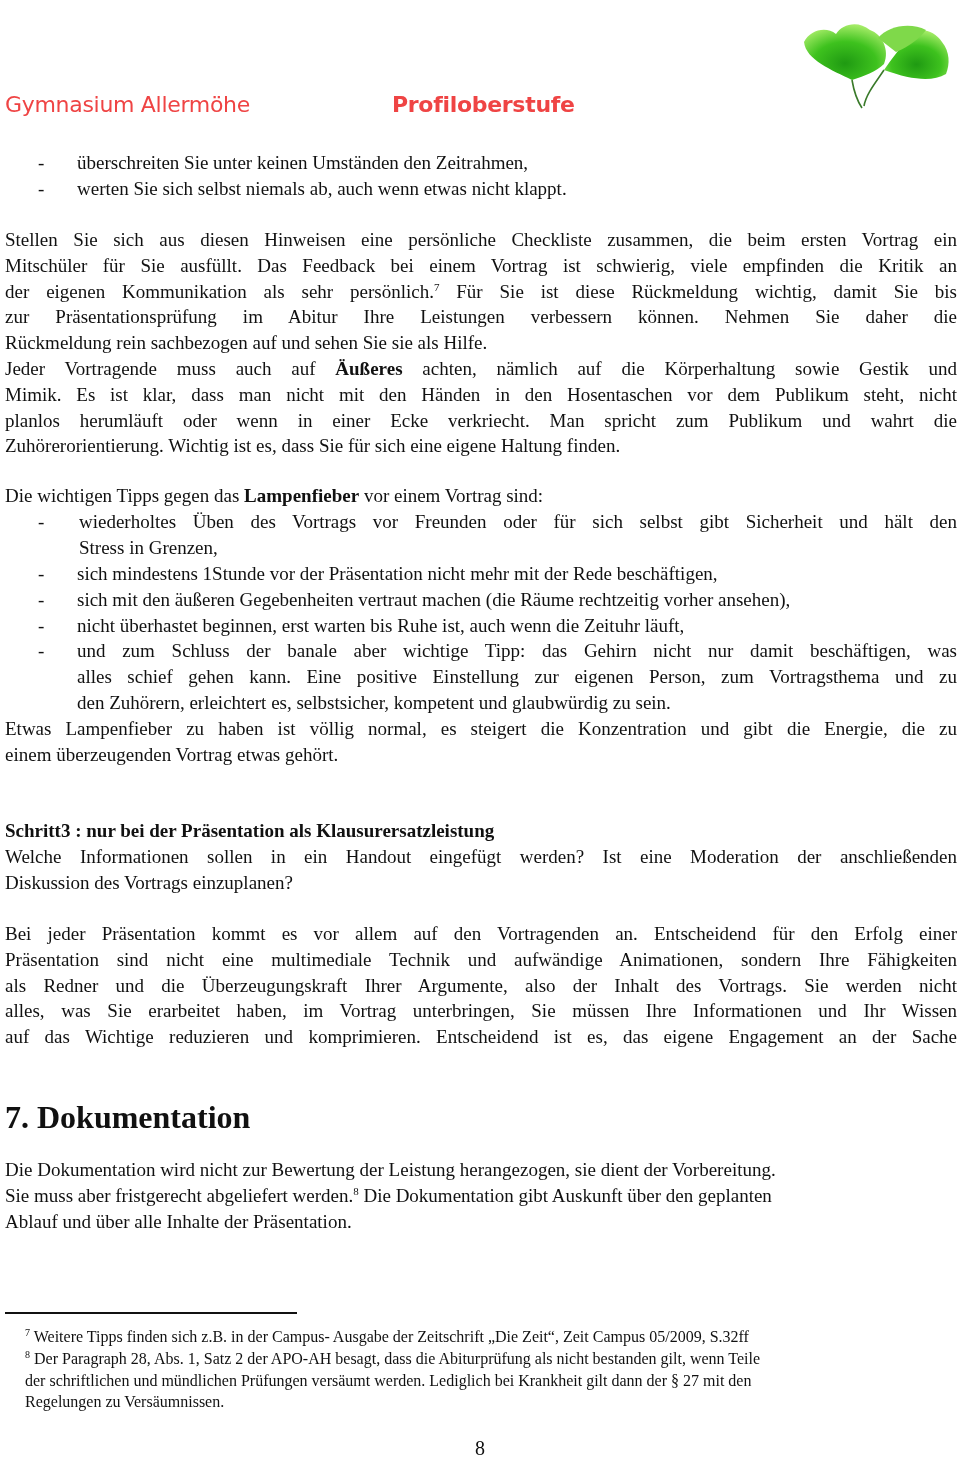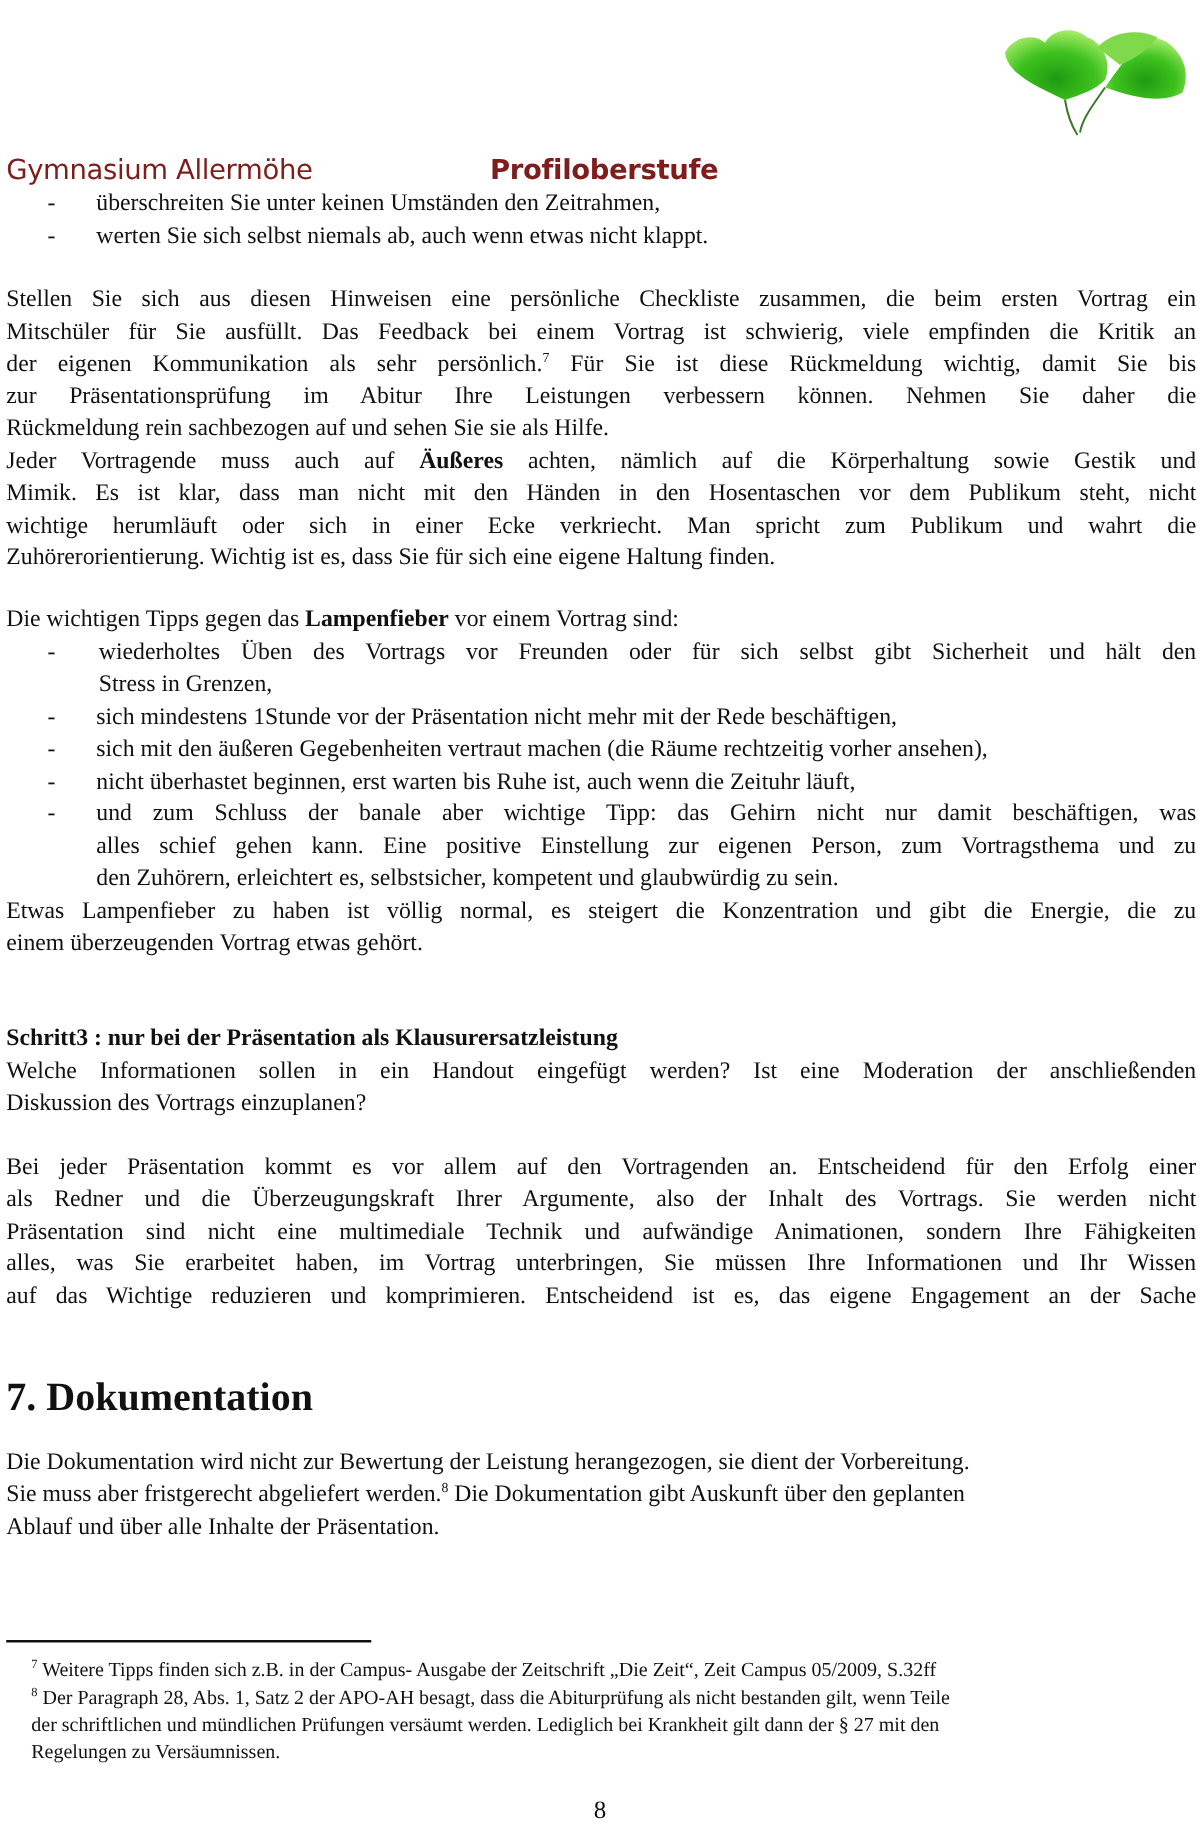--- a/index.html
+++ b/index.html
@@ -1,19 +1,19 @@
 <!DOCTYPE html>
 <html><head>
 <meta charset="utf-8">
 <style>
   html, body { margin:0; padding:0; background:#ffffff; }
   body { width:960px; height:1459px; position:relative; overflow:hidden; color:#111;
          font-family:"Liberation Serif", serif; }
   .abs { position:absolute; }
-  .hdr { font-family:"DejaVu Sans", sans-serif; font-size:22px; color:#7f1d1d; letter-spacing:-0.3px;margin-top:32px; }
+  .hdr { font-family:"DejaVu Sans", sans-serif; font-size:22px; color:#ef4444; letter-spacing:-0.3px; }
   .para { position:absolute; left:5px; width:952px; font-size:19px; line-height:25.8px; text-align:justify; }
   .line { display:block; white-space:nowrap; }
   .just { text-align:justify; text-align-last:justify; white-space:normal; }
   .li { position:absolute; left:38px; width:919px; font-size:19px; line-height:25.8px; }
   .li .dash { position:absolute; left:0; top:0; }
   .li .txt { position:absolute; left:39px; width:880px; }
   sup { font-size:11px; vertical-align:super; line-height:0; }
   b { font-weight:bold; }
   .h2 { font-size:32px; font-weight:bold; }
   .fn { position:absolute; left:5px; width:952px; font-size:16px; line-height:21.5px;margin-left:20px; }
@@ -55,21 +55,21 @@
   <span class="line just">Stellen Sie sich aus diesen Hinweisen eine persönliche Checkliste zusammen, die beim ersten Vortrag ein</span>
   <span class="line just">Mitschüler für Sie ausfüllt.  Das Feedback bei einem Vortrag ist schwierig, viele empfinden die Kritik an</span>
   <span class="line just"><span>der eigenen Kommunikation als sehr persönlich.</span><sup>7</sup> <span>Für Sie ist diese Rückmeldung  wichtig, damit Sie bis</span></span>
   <span class="line just">zur Präsentationsprüfung im Abitur Ihre Leistungen verbessern können. Nehmen Sie daher die</span>
   <span class="line">Rückmeldung rein sachbezogen auf und sehen Sie sie als Hilfe.</span>
 </div>
 
 <div class="para" style="top:356px;">
   <span class="line just"><span>Jeder Vortragende muss auch auf</span> <b>Äußeres</b> <span>achten, nämlich auf die Körperhaltung sowie Gestik und</span></span>
   <span class="line just">Mimik. Es ist klar, dass man nicht mit den Händen in den Hosentaschen vor dem Publikum steht, nicht</span>
-  <span class="line just">wichtige herumläuft oder sich in einer Ecke verkriecht. Man spricht zum Publikum und wahrt die</span>
+  <span class="line just">planlos herumläuft oder wenn in einer Ecke verkriecht. Man spricht zum Publikum und wahrt die</span>
   <span class="line">Zuhörerorientierung. Wichtig ist es, dass Sie für sich eine eigene Haltung finden.</span>
 </div>
 
 <div class="para" style="top:483px;">
   <span class="line"><span>Die wichtigen Tipps gegen das</span> <b>Lampenfieber</b> <span>vor einem Vortrag sind:</span></span>
 </div>
 
 <div class="li" style="top:509px;">
   <span class="dash">-</span>
   <span class="txt" style="left:41px; width:878px;">
@@ -110,22 +110,22 @@
 </div>
 
 <div class="para" style="top:818px;">
   <span class="line" style="font-weight:bold;">Schritt3 : nur bei der Präsentation als Klausurersatzleistung</span>
   <span class="line just">Welche Informationen sollen in ein Handout eingefügt werden? Ist eine Moderation der anschließenden</span>
   <span class="line">Diskussion des Vortrags einzuplanen?</span>
 </div>
 
 <div class="para" style="top:921px;">
   <span class="line just">Bei jeder Präsentation kommt es vor allem auf den Vortragenden an.  Entscheidend für den Erfolg einer</span>
+  <span class="line just">Präsentation sind nicht eine multimediale Technik und aufwändige Animationen, sondern Ihre Fähigkeiten</span>
   <span class="line just">als Redner und die Überzeugungskraft Ihrer Argumente, also der Inhalt des Vortrags. Sie werden  nicht</span>
-  <span class="line just">Präsentation sind nicht eine multimediale Technik und aufwändige Animationen, sondern Ihre Fähigkeiten</span>
   <span class="line just">alles, was Sie erarbeitet haben, im Vortrag unterbringen, Sie müssen Ihre Informationen und Ihr Wissen</span>
   <span class="line just">auf das Wichtige reduzieren und komprimieren. Entscheidend ist es,  das eigene Engagement an der Sache</span>
 </div>
 
 <div class="abs h2" style="left:5px; top:1099px;">7. Dokumentation</div>
 
 <div class="para" style="top:1157px;">
   <span class="line">Die Dokumentation wird nicht zur Bewertung der Leistung herangezogen, sie dient der Vorbereitung.</span>
   <span class="line"><span>Sie muss aber fristgerecht abgeliefert werden.</span><sup>8</sup> <span>Die Dokumentation gibt Auskunft über den geplanten</span></span>
   <span class="line">Ablauf und über alle Inhalte der Präsentation.</span>

